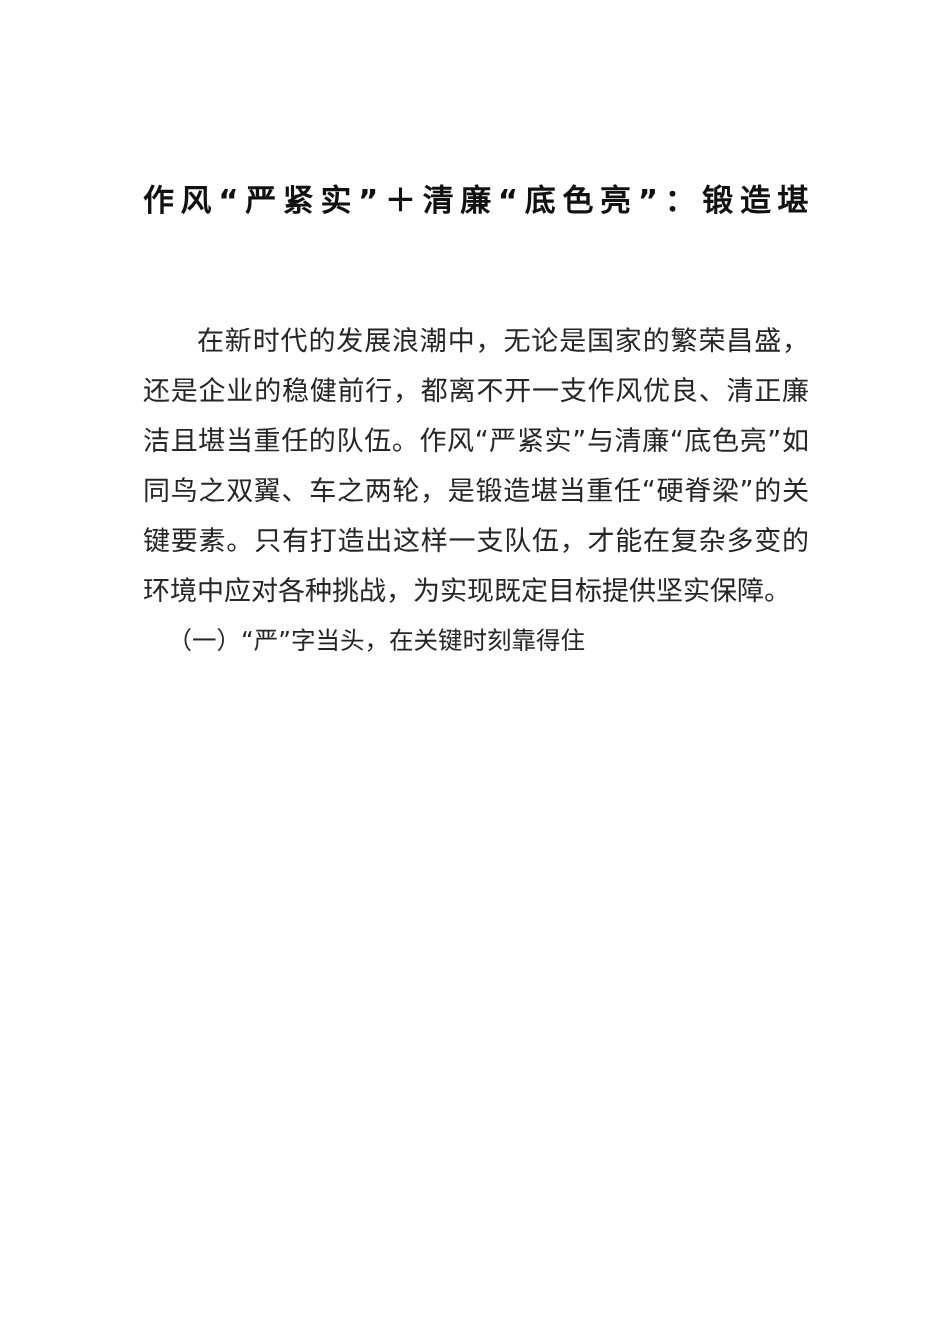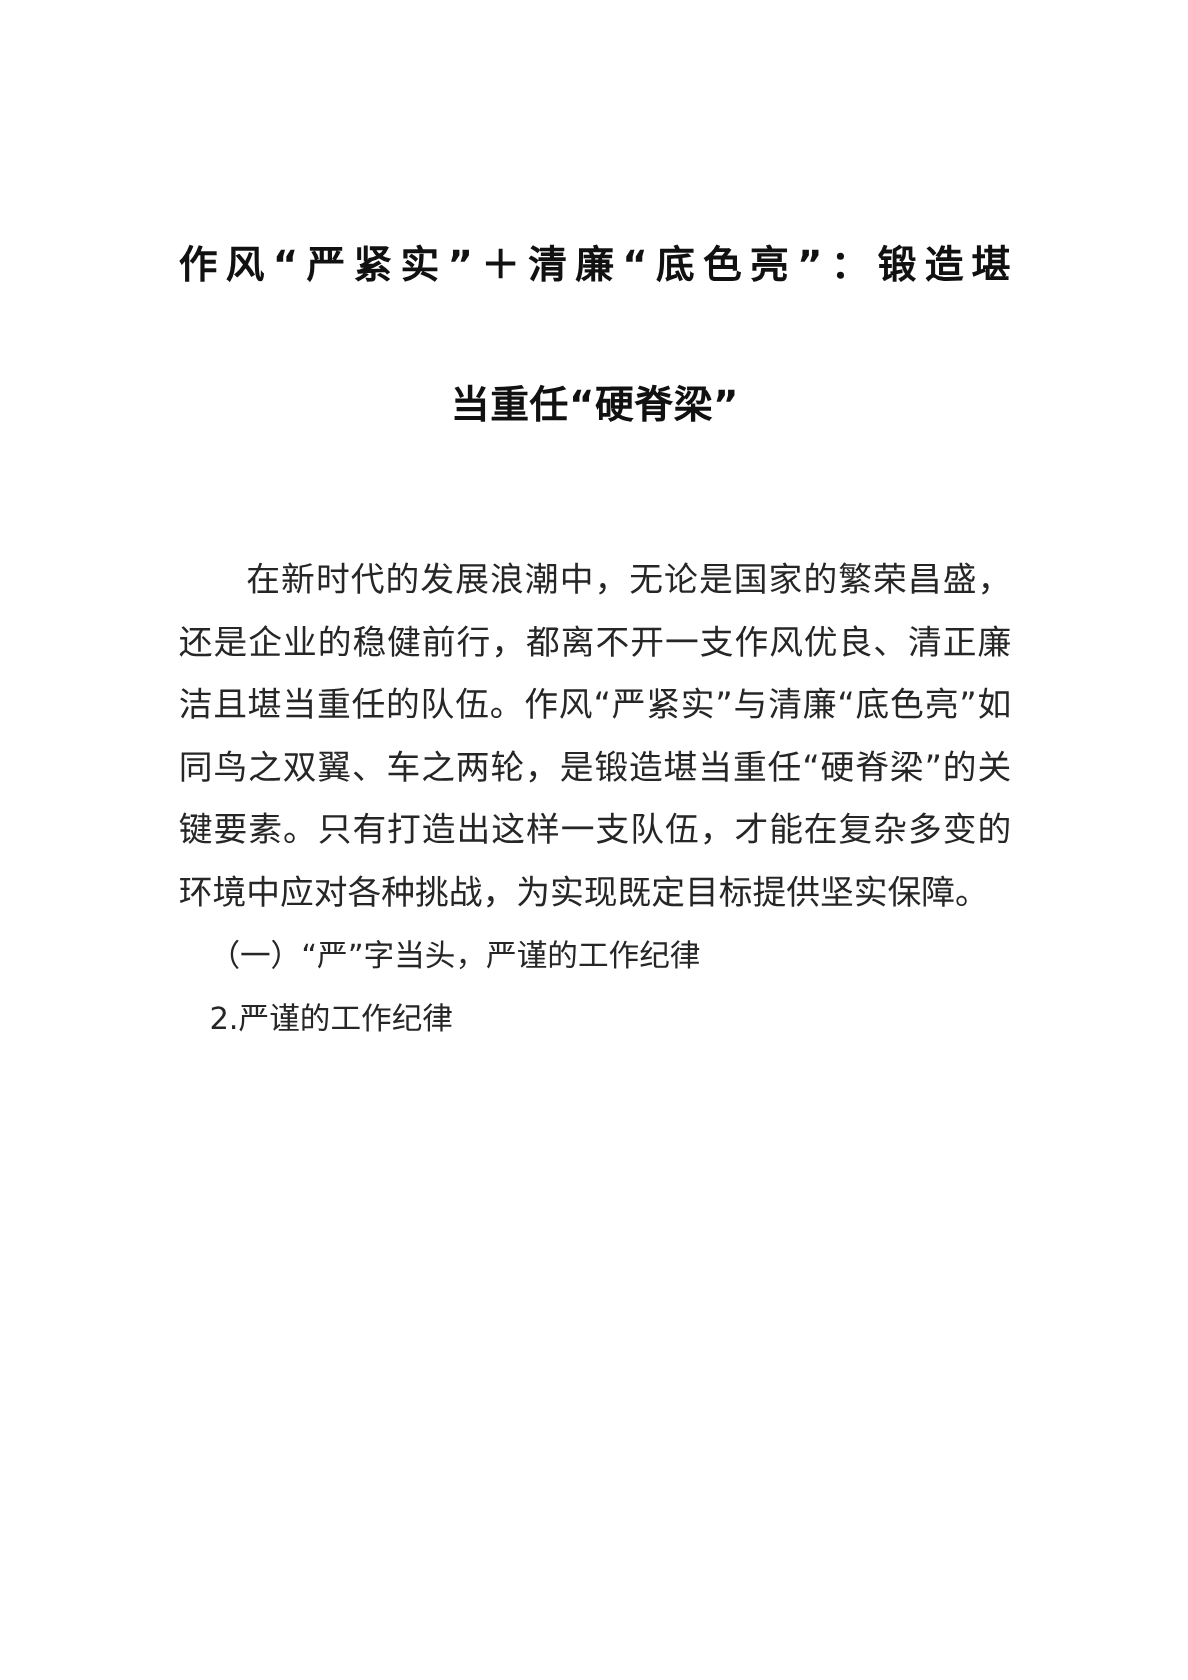--- a/index.html
+++ b/index.html
@@ -21,21 +21,21 @@
     position: relative;
     width: 950px;
     height: 1344px;
     background: #ffffff;
     box-sizing: border-box;
   }
 
   .content {
     position: absolute;
     left: 143px;
-    top: 16px;
+    top: 4px;
     width: 666px;
   }
 
   
   .doc-title {
     margin: 0;
     padding-top: 140px;
     font-size: 31px;
     font-weight: bold;
     line-height: 112px;
@@ -97,31 +97,29 @@
   }
 </style>
 </head>
 <body>
 
 <div class="page">
   <div class="content">
 
     <h1 class="doc-title">
       <span class="title-line title-line-1">作风“严紧实”＋清廉“底色亮”：锻造堪</span>
-      <span class="title-line title-line-2">当重任“硬脊梁”</span>
     </h1>
 
     <div class="body-block">
 
       <p class="para first-para">在新时代的发展浪潮中，无论是国家的繁荣昌盛，还是企业的稳健前行，都离不开一支作风优良、清正廉洁且堪当重任的队伍。作风“严紧实”与清廉“底色亮”如同鸟之双翼、车之两轮，是锻造堪当重任“硬脊梁”的关键要素。只有打造出这样一支队伍，才能在复杂多变的环境中应对各种挑战，为实现既定目标提供坚实保障。</p>
 
 
-      <p class="heading-2">（一）“严”字当头，严谨的工作纪律</p>
+      <p class="heading-2">（一）“严”字当头，在关键时刻靠得住</p>
 
 
 
-      <p class="heading-3">2.严谨的工作纪律</p>
 
       <div class="spacer-bottom"></div>
 
     </div>
   </div>
 </div>
 
 </body></html>

